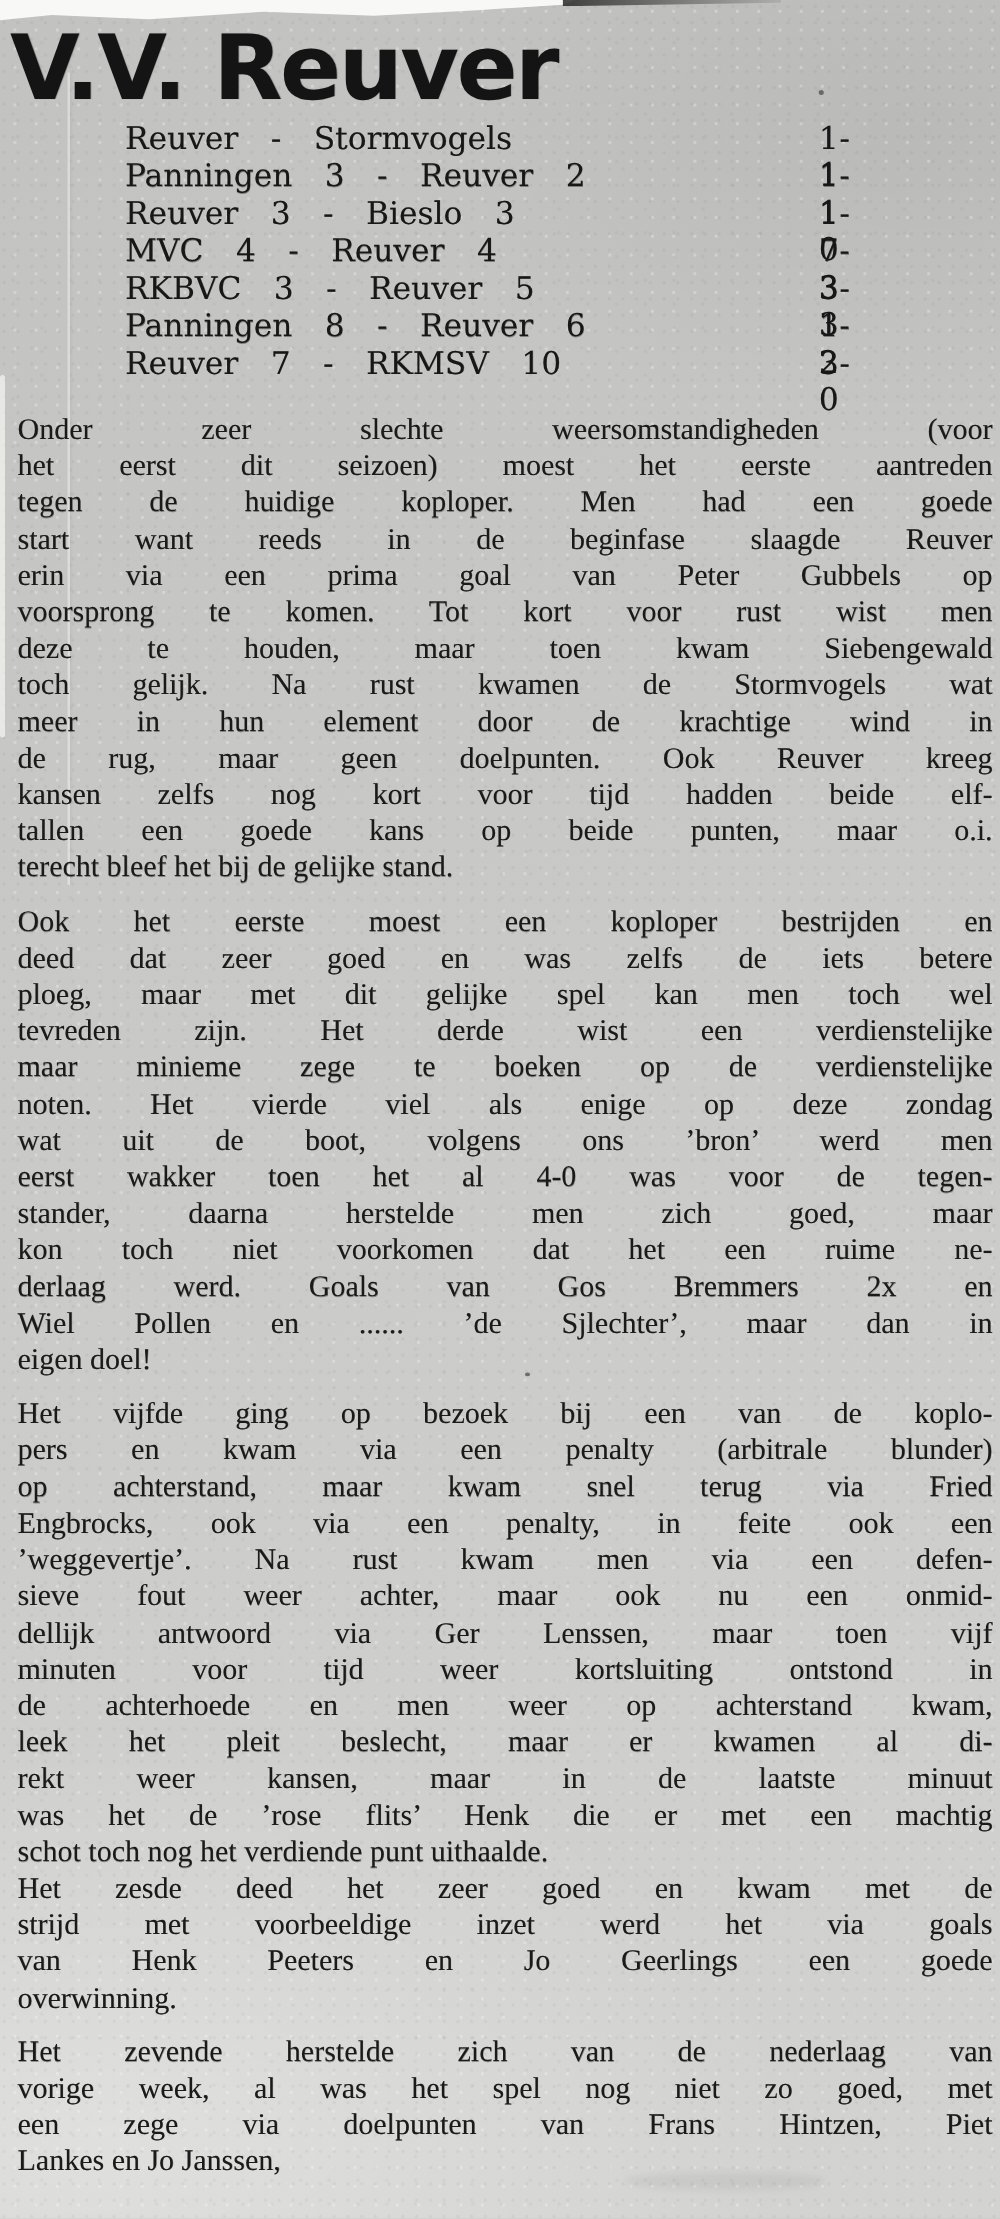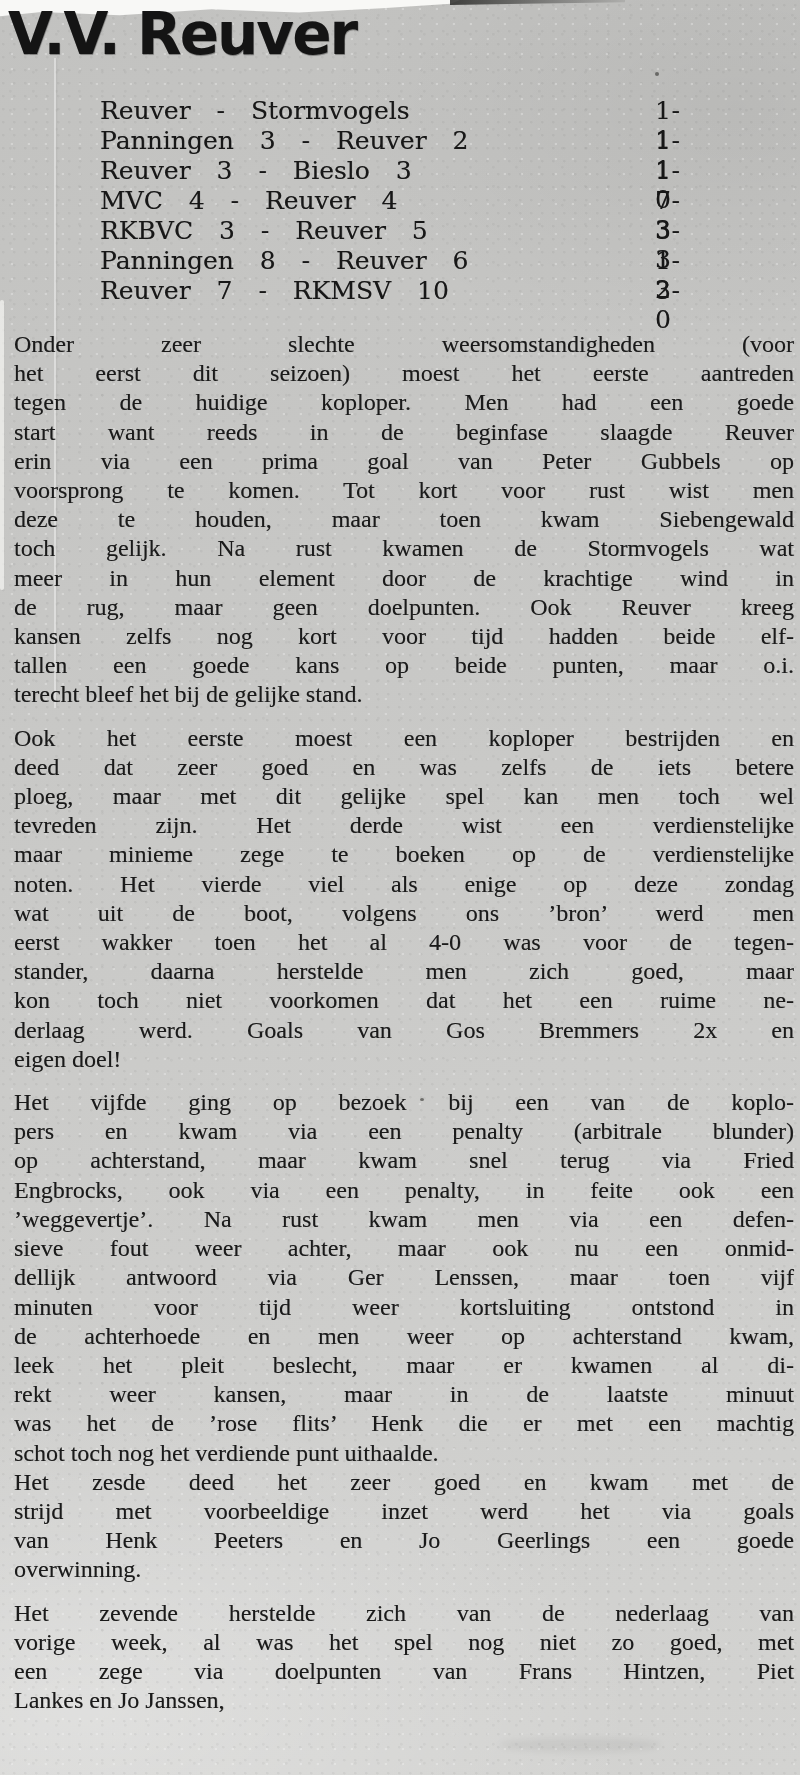--- a/index.html
+++ b/index.html
@@ -39,23 +39,23 @@
   .smudge{
     position:absolute;left:500px;top:1738px;width:160px;height:14px;border-radius:50%;
     background:rgba(0,0,0,0.05);filter:blur(3px);
   }
   .speck{position:absolute;background:#3a3a38;border-radius:50%;opacity:0.65;}
   .speck.s1{left:655px;top:72px;width:4px;height:4px;}
   .speck.s2{left:448px;top:856px;width:3px;height:3px;}
   .speck.s3{left:420px;top:1098px;width:4px;height:3px;}
 
   .title{
-    position:absolute;left:8px;top:0;margin:0;
+    position:absolute;left:8px;top:12px;margin:0;
     font-family:"DejaVu Sans", sans-serif;font-weight:bold;
-    font-size:58px;letter-spacing:-2px;color:#141414;
+    font-size:72px;letter-spacing:-2px;color:#141414;
     text-shadow:0.5px 0.5px 0.7px rgba(0,0,0,0.35);
   }
   .results{position:absolute;left:0;top:96px;width:664px;}
   .result-row{position:relative;height:30px;font-size:25px;color:#171717;
     text-shadow:0.3px 0.3px 0.5px rgba(20,20,20,0.4);}
   .match{position:absolute;left:100px;white-space:nowrap;word-spacing:18px;}
   .score{position:absolute;left:655px;letter-spacing:0.5px;}
 
   .bodytext{position:absolute;left:14px;top:330px;width:780px;
     font-size:24px;line-height:29.2px;color:#1a1a1a;
@@ -131,20 +131,21 @@
         <div class="line">deed dat zeer goed en was zelfs de iets betere</div>
         <div class="line">ploeg, maar met dit gelijke spel kan men toch wel</div>
         <div class="line">tevreden zijn. Het derde wist een verdienstelijke</div>
         <div class="line">maar minieme zege te boeken op de verdienstelijke</div>
         <div class="line">noten. Het vierde viel als enige op deze zondag</div>
         <div class="line">wat uit de boot, volgens ons ’bron’ werd men</div>
         <div class="line">eerst wakker toen het al 4-0 was voor de tegen-</div>
         <div class="line">stander, daarna herstelde men zich goed, maar</div>
         <div class="line">kon toch niet voorkomen dat het een ruime ne-</div>
         <div class="line">derlaag werd. Goals van Gos Bremmers 2x en</div>
+        <div class="line">Wiel Pollen en ...... ’de Sjlechter’, maar dan in</div>
         <div class="line short">eigen doel!</div>
       </div>
       <div class="para">
         <div class="line">Het vijfde ging op bezoek bij een van de koplo-</div>
         <div class="line">pers en kwam via een penalty (arbitrale blunder)</div>
         <div class="line">op achterstand, maar kwam snel terug via Fried</div>
         <div class="line">Engbrocks, ook via een penalty, in feite ook een</div>
         <div class="line">’weggevertje’. Na rust kwam men via een defen-</div>
         <div class="line">sieve fout weer achter, maar ook nu een onmid-</div>
         <div class="line">dellijk antwoord via Ger Lenssen, maar toen vijf</div>

